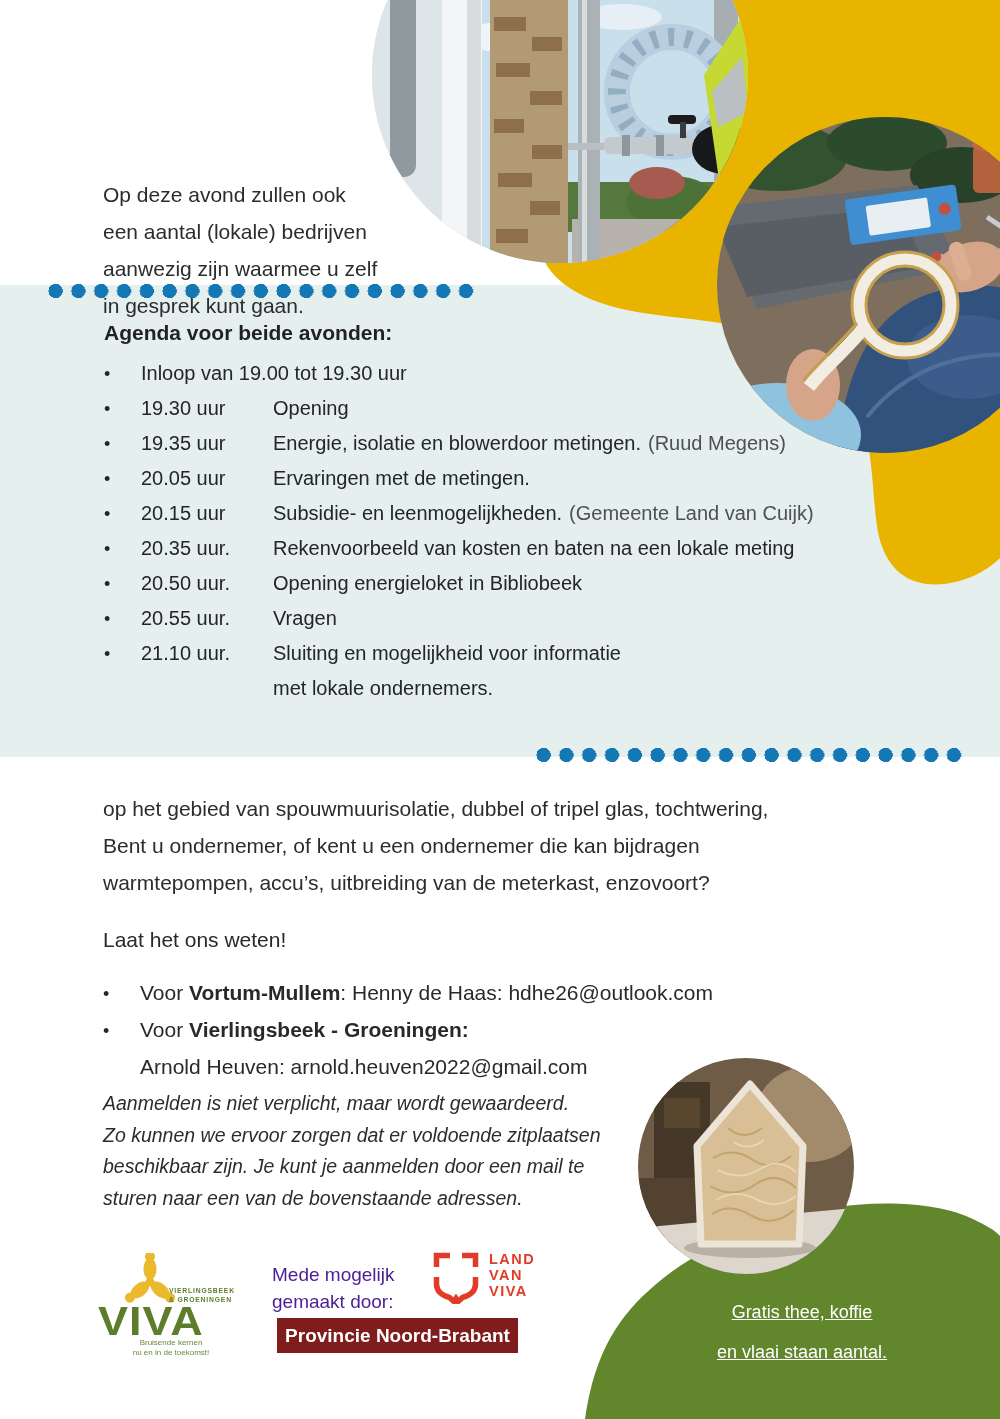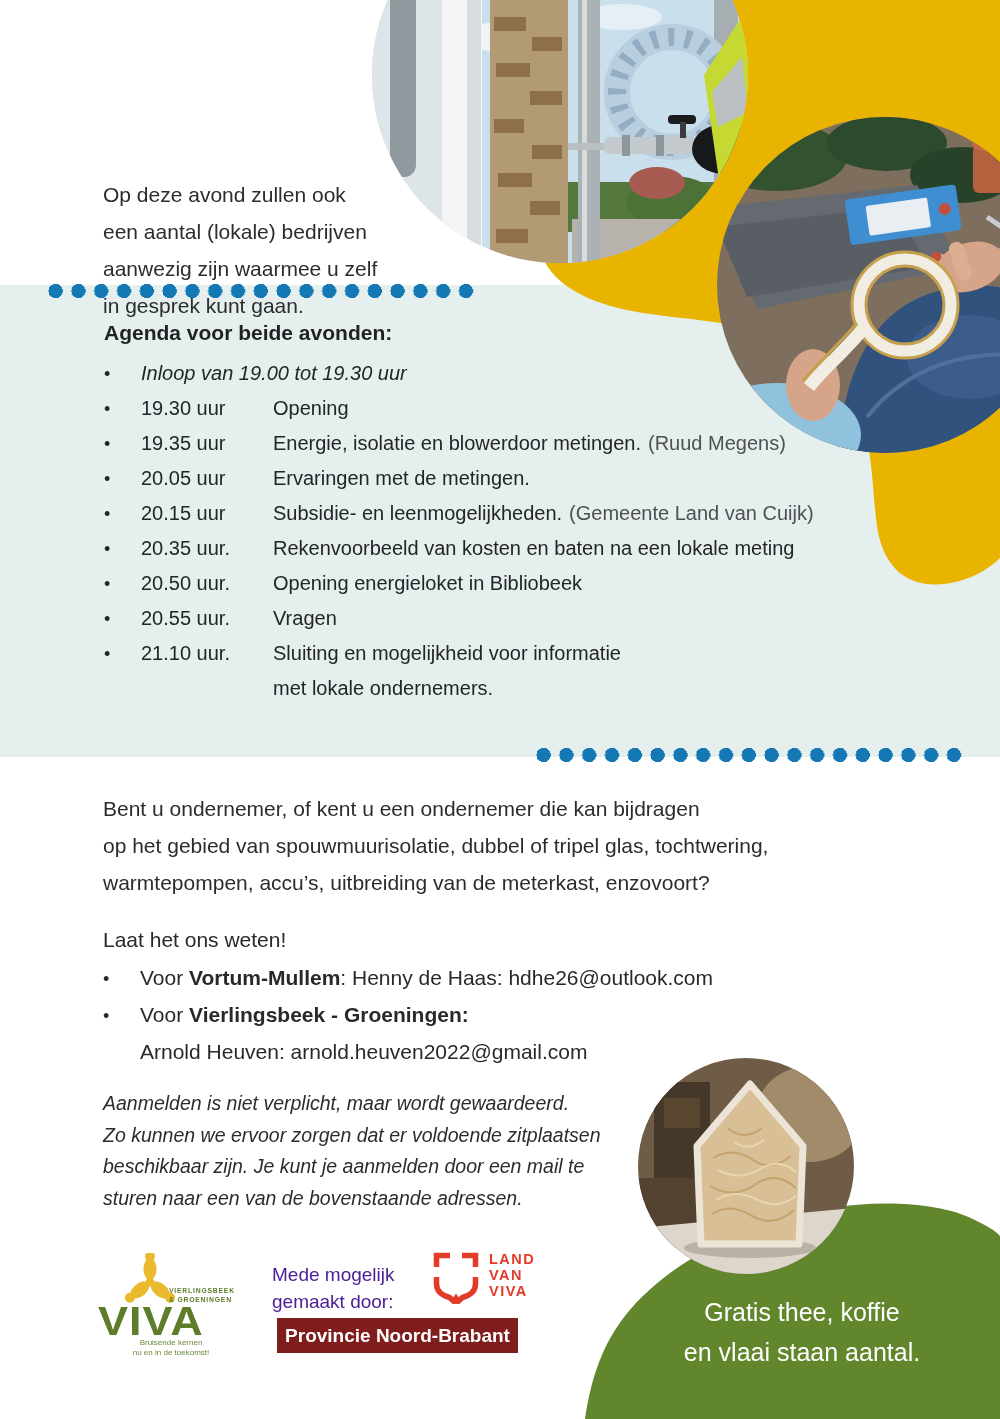--- a/index.html
+++ b/index.html
@@ -24,25 +24,25 @@
   #photo-isolatiehuis{left:638px;top:1058px;width:216px;height:216px;}
 
   
   .intro{position:absolute;left:103px;top:136px;font-size:21px;line-height:37px;color:#2a2c2e;margin-top:40px;}
   .para{position:absolute;left:103px;font-size:21px;line-height:37px;color:#2a2c2e;}
 
   .agenda{position:absolute;left:88px;top:322px;width:800px;margin-left:16px;}
   .agenda h3{margin:0 0 12px 0;font-size:21px;line-height:22px;font-weight:bold;color:#1f2123;}
   .agenda-row{display:grid;grid-template-columns:37px 132px 1fr;font-size:20px;line-height:34px;color:#232527;}
   .agenda-row .bullet::before{content:"•";font-size:18px;color:#232527;}
-  .agenda-row .span2{grid-column:2 / 4;font-style:italic;}
+  .agenda-row .span2{grid-column:2 / 4;}
   .agenda-row .note{color:#4e5052;margin-left:7px;}
 
   .contact{position:absolute;left:103px;top:925px;font-size:21px;}
-  .contact .heading{line-height:30px;margin-bottom:5px;}
+  .contact .heading{line-height:30px;margin-bottom:20px;}
   .contact-row{display:grid;grid-template-columns:37px 1fr;line-height:35px;}
   .contact-row .bullet::before{content:"•";font-size:18px;}
   .contact-extra{margin-left:37px;line-height:35px;}
   .b{font-weight:bold;}
 
   .signup-note{position:absolute;left:103px;top:1088px;font-size:19.5px;line-height:31.5px;
                font-style:italic;color:#2a2c2e;}
 
   
   .viva-logo{position:absolute;left:92px;top:1245px;width:160px;height:118px;}
@@ -54,21 +54,21 @@
                 font-size:8px;line-height:10px;color:#6b8a3a;}
   .credits{position:absolute;left:272px;top:1244px;font-size:19px;line-height:27px;color:#4c1d95;margin-top:17px;}
   .lvc-logo{position:absolute;left:433px;top:1249px;width:130px;height:58px;}
   .lvc-text{position:absolute;left:56px;top:2px;font-size:14.5px;line-height:16px;font-weight:bold;
             letter-spacing:1.5px;color:#e23b28;}
   .province-banner{position:absolute;left:277px;top:1318px;width:241px;height:35px;background:#7f1d1d;
                    display:flex;align-items:center;justify-content:center;
                    color:#ffffff;font-weight:bold;font-size:19px;}
 
   .green-note{position:absolute;left:647px;top:1292px;width:310px;text-align:center;
-              color:#ffffff;font-size:25px;line-height:40px;}
+              color:#ffffff;font-size:18px;line-height:40px;text-decoration:underline;}
 </style>
 </head>
 <body>
 
 <div class="page">
 
   <div class="light-section"></div>
 
   <svg class="abs" style="left:0;top:0;" width="1000" height="600" viewBox="0 0 1000 600">
     <path fill="#e9b400" d="M648,0 C620,28 590,70 566,120 C546,162 532,208 538,242 C544,276 572,296 618,308
@@ -213,22 +213,22 @@
       <span class="desc">Sluiting en mogelijkheid voor informatie</span>
     </div>
     <div class="agenda-row">
       <span></span>
         <span></span>
       <span class="desc">met lokale ondernemers.</span>
     </div>
   </div>
 
   <div class="para" style="top:790px;">
+    <div>op het gebied van spouwmuurisolatie, dubbel of tripel glas, tochtwering,</div>
     <div>Bent u ondernemer, of kent u een ondernemer die kan bijdragen</div>
-    <div>op het gebied van spouwmuurisolatie, dubbel of tripel glas, tochtwering,</div>
     <div>warmtepompen, accu’s, uitbreiding van de meterkast, enzovoort?</div>
   </div>
 
   <div class="contact">
     <div class="heading">Laat het ons weten!</div>
     <div class="contact-row">
       <span class="bullet"></span>
       <span><span>Voor </span><span class="b">Vortum-Mullem</span><span>: Henny de Haas: hdhe26@outlook.com</span></span>
     </div>
     <div class="contact-row">

